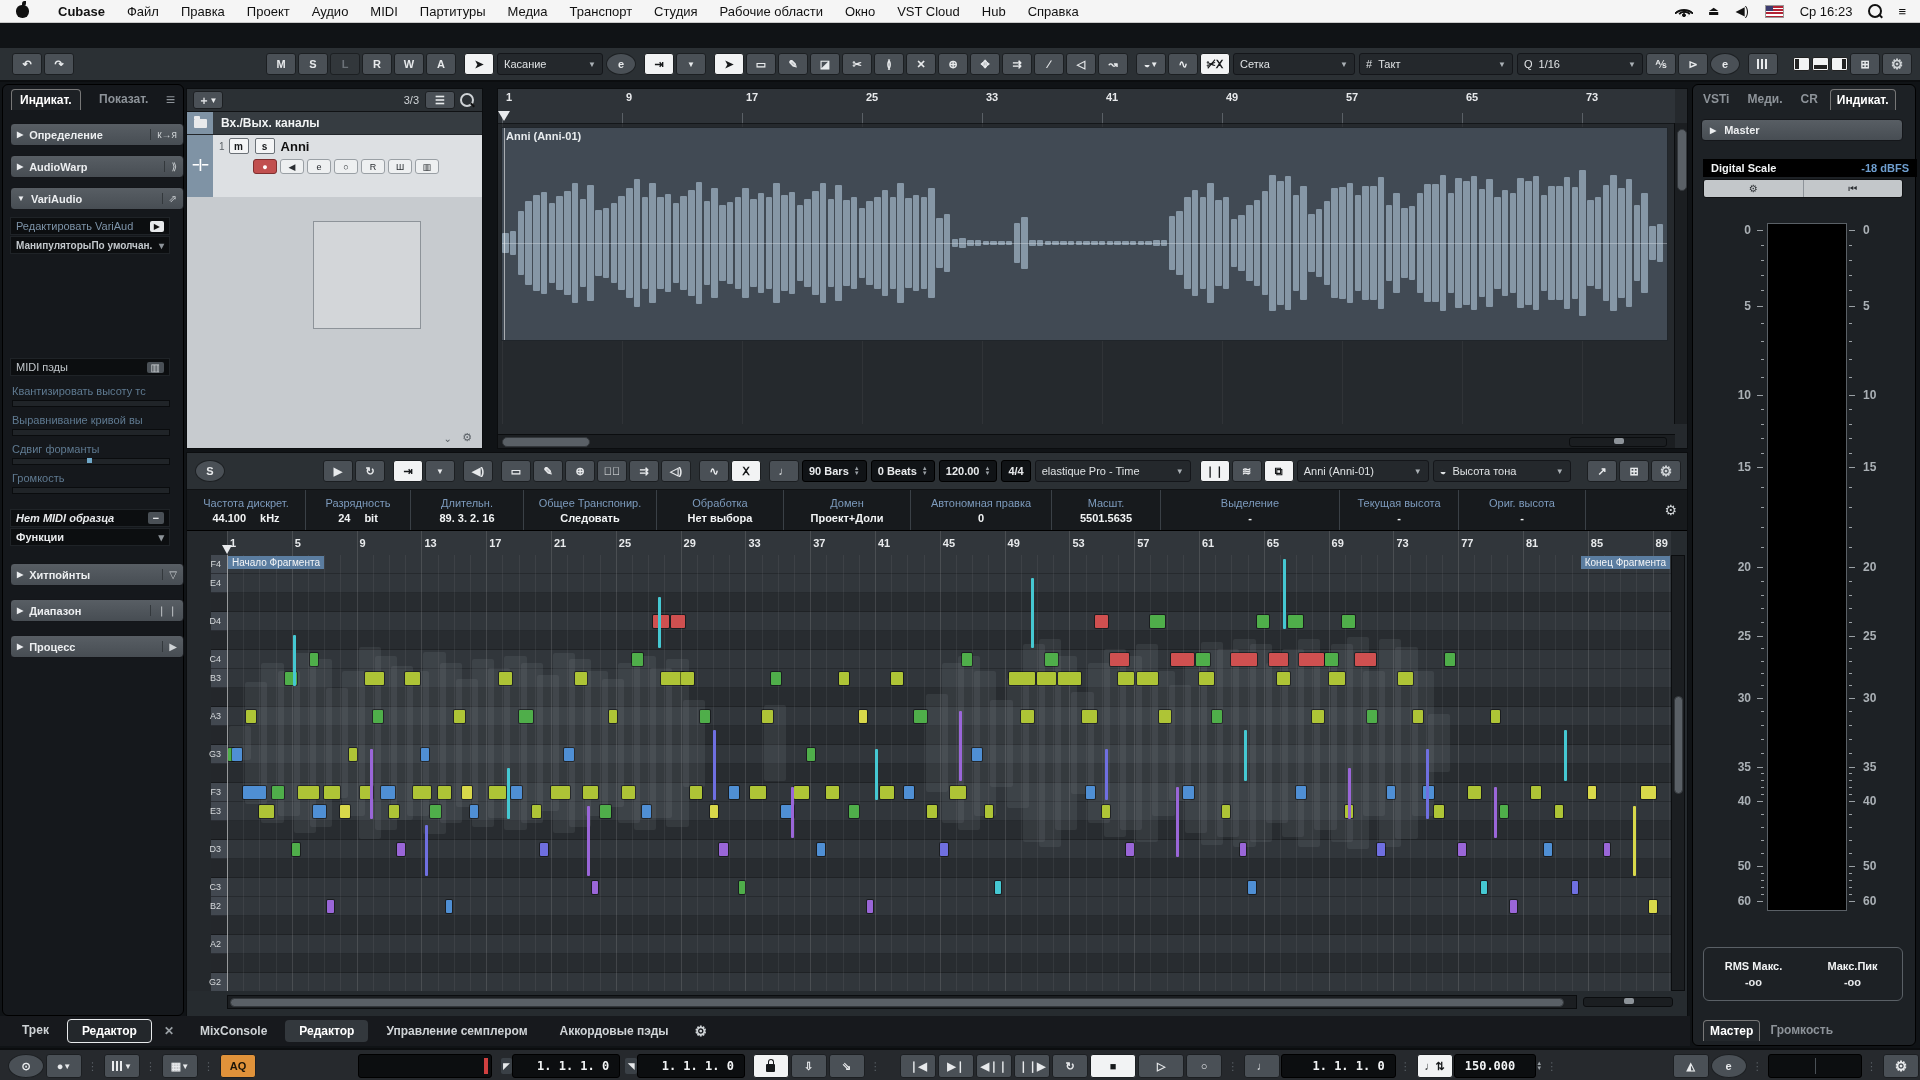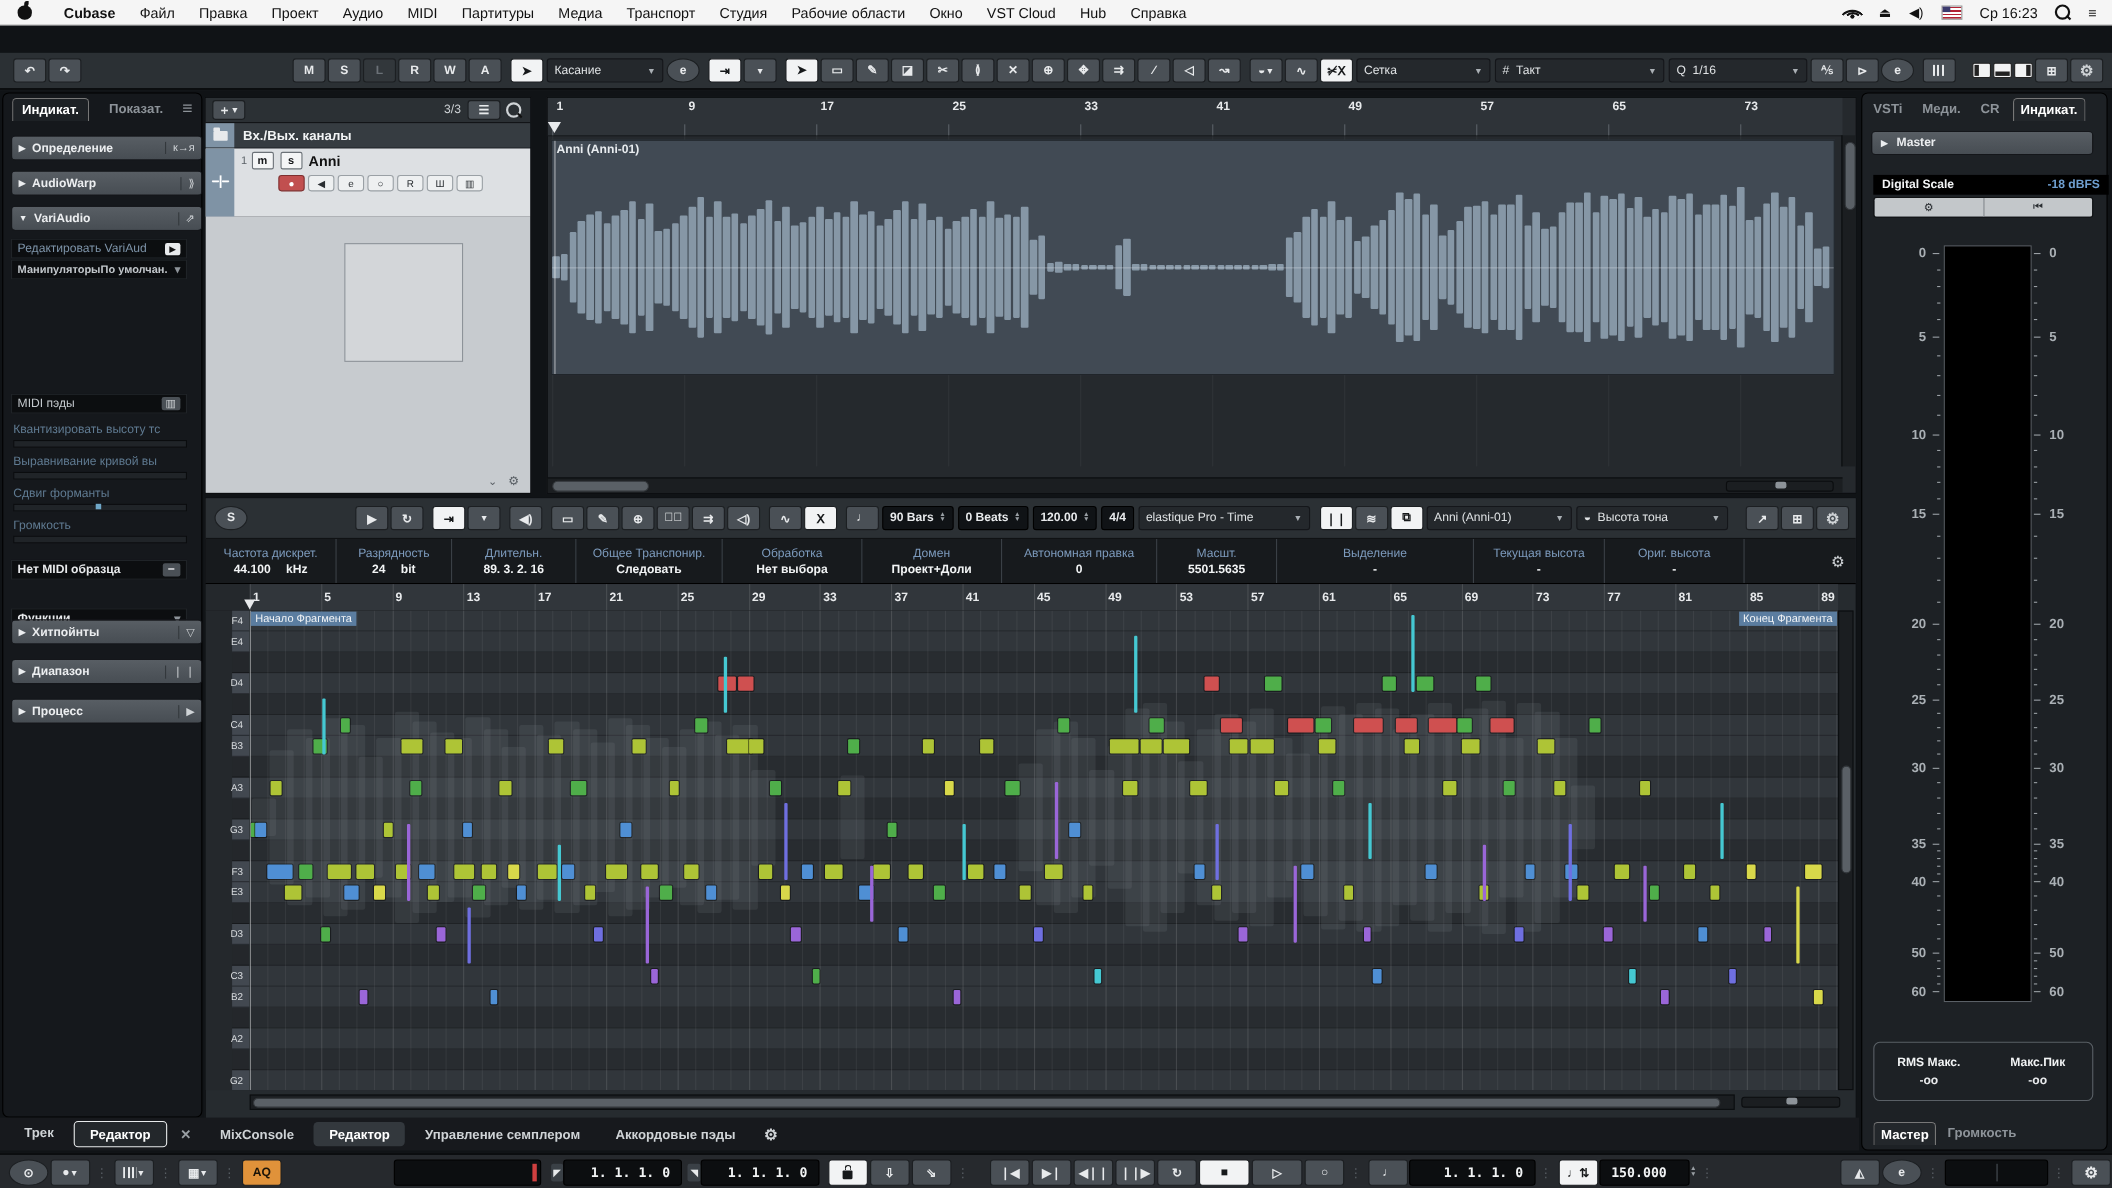--- a/index.html
+++ b/index.html
@@ -270,25 +270,25 @@
       <div style="position: absolute; left: 9px; top: 300px; font-size: 11px; color: rgb(95, 122, 145); width: 158px; white-space: nowrap; overflow: hidden;">Квантизировать высоту тс</div>
       <div class="slider" style="top: 315px;"></div>
       <div style="position: absolute; left: 9px; top: 329px; font-size: 11px; color: rgb(95, 122, 145); width: 158px; white-space: nowrap; overflow: hidden;">Выравнивание кривой вы</div>
       <div class="slider" style="top: 344px;"></div>
       <div style="position: absolute; left: 9px; top: 358px; font-size: 11px; color: rgb(95, 122, 145); width: 158px; white-space: nowrap; overflow: hidden;">Сдвиг форманты</div>
       <div class="slider" style="top: 373px;">
         <span class="knob" style="left: 74px;"></span>
       </div>
       <div style="position: absolute; left: 9px; top: 387px; font-size: 11px; color: rgb(95, 122, 145); width: 158px; white-space: nowrap; overflow: hidden;">Громкость</div>
       <div class="slider" style="top: 402px;"></div>
-      <div class="blkrow" style="top: 424px; height: 18px; color: rgb(232, 234, 236); font-weight: bold;">
+      <div class="blkrow" style="top: 424px; height: 18px; color: rgb(232, 234, 236); font-weight: bold; font-style: italic;">
         <span>Нет MIDI образца</span>
         <span style="margin-left: auto; background: rgb(74, 80, 86); padding: 0px 5px; border-radius: 2px;">−</span>
       </div>
-      <div class="blkrow" style="top: 468px; height: 18px; color: rgb(232, 234, 236); font-weight: bold; text-align: right;">
+      <div class="blkrow" style="top: 443px; height: 18px; color: rgb(232, 234, 236); font-weight: bold; text-align: right;">
         <span>Функции</span>
         <span style="margin-left: auto; color: rgb(141, 147, 153);">▾</span>
       </div>
       <div class="sect" style="top: 478px;">
         <span class="tri">▶</span>
         <span>Хитпойнты</span>
         <span class="rt">▽</span>
       </div>
       <div class="sect" style="top: 514px;">
         <span class="tri">▶</span>

